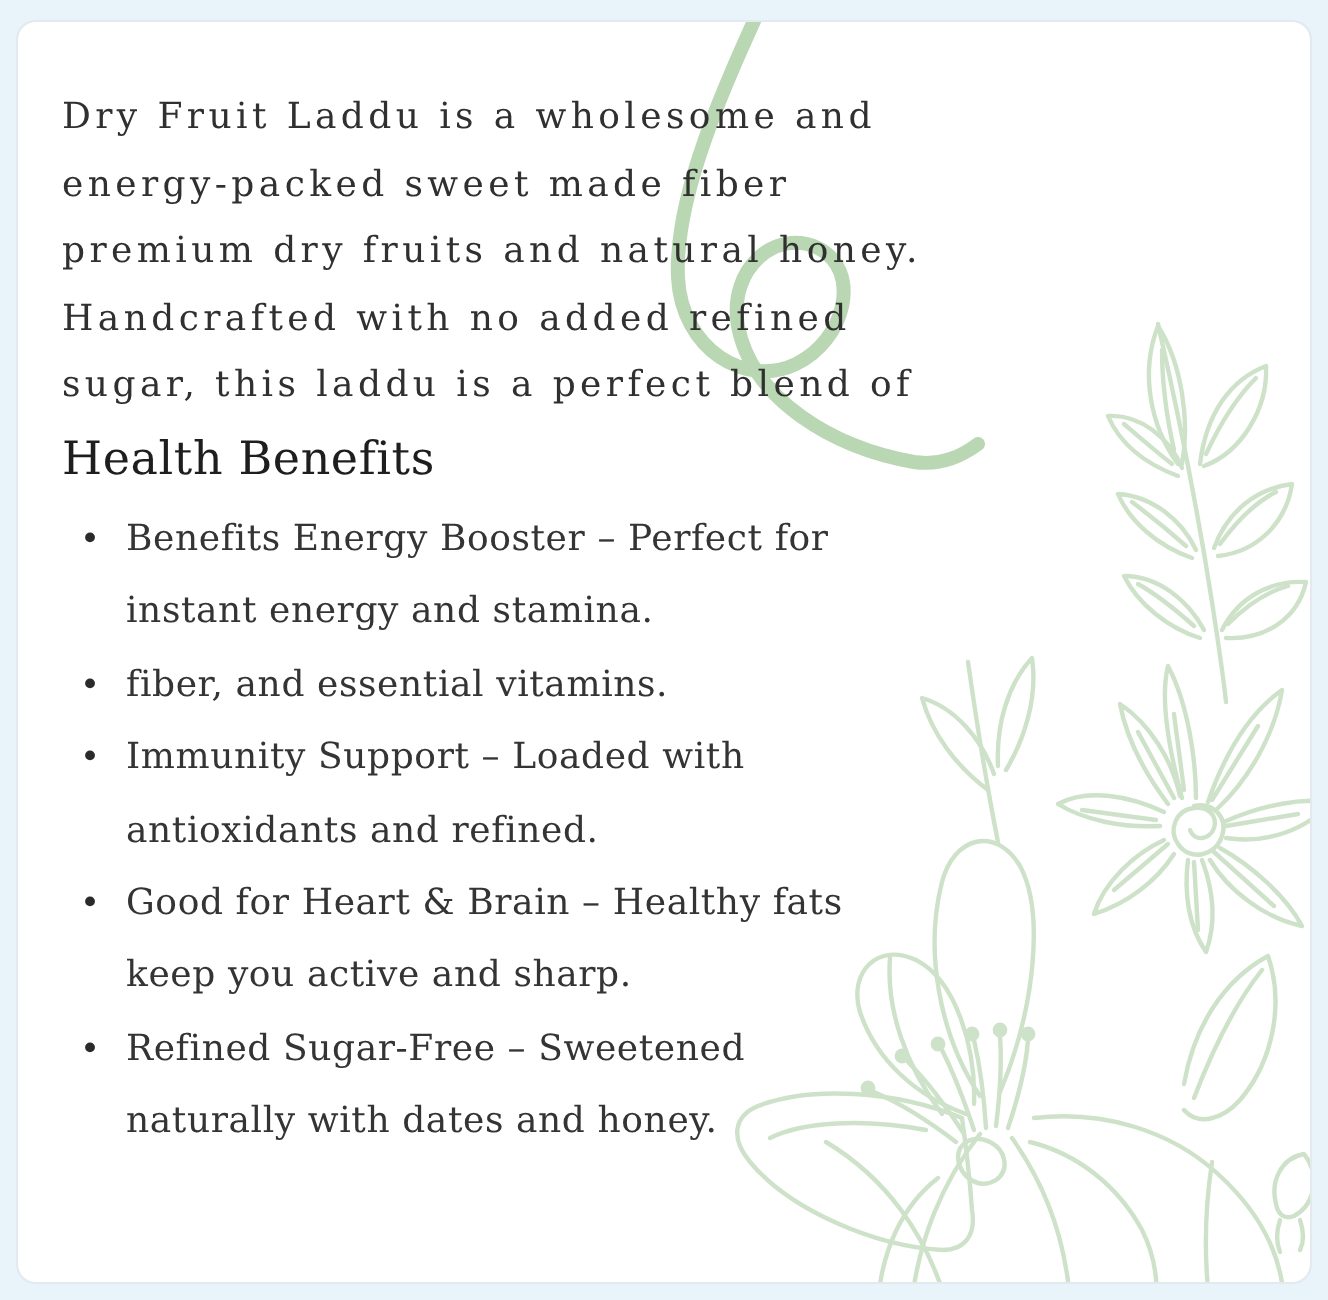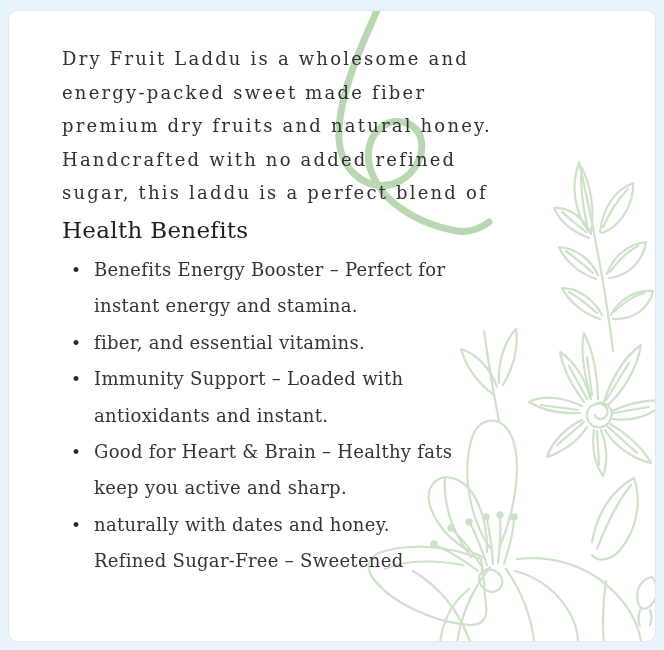--- a/index.html
+++ b/index.html
@@ -23,21 +23,20 @@
   .decor {
     position: absolute;
     left: -8px; top: -10px;
     width: 664px; height: 650px;
     pointer-events: none;
   }
   .content {
     position: relative;
     z-index: 1;
     padding: 31px 14px 4px 22px;
-    margin-left: 31px;
   }
   .desc-line {
     display: block;
     white-space: nowrap;
     font-size: 18px;
     line-height: 33.6px;
     letter-spacing: 2.2px;
     color: #303030;
   }
   h2.benefits-heading {
@@ -183,28 +182,28 @@
         <span class="li-line">Benefits Energy Booster – Perfect for</span>
         <span class="li-line">instant energy and stamina.</span>
       </li>
       <li class="benefit">
         <span class="bullet">•</span>
         <span class="li-line">fiber, and essential vitamins.</span>
       </li>
       <li class="benefit">
         <span class="bullet">•</span>
         <span class="li-line">Immunity Support – Loaded with</span>
-        <span class="li-line">antioxidants and instant.</span>
+        <span class="li-line">antioxidants and refined.</span>
       </li>
       <li class="benefit">
         <span class="bullet">•</span>
         <span class="li-line">Good for Heart &amp; Brain – Healthy fats</span>
         <span class="li-line">keep you active and sharp.</span>
       </li>
       <li class="benefit">
         <span class="bullet">•</span>
+        <span class="li-line">Refined Sugar-Free – Sweetened</span>
         <span class="li-line">naturally with dates and honey.</span>
-        <span class="li-line">Refined Sugar-Free – Sweetened</span>
       </li>
     </ul>
 
   </div>
 </div>
 
 </body></html>

